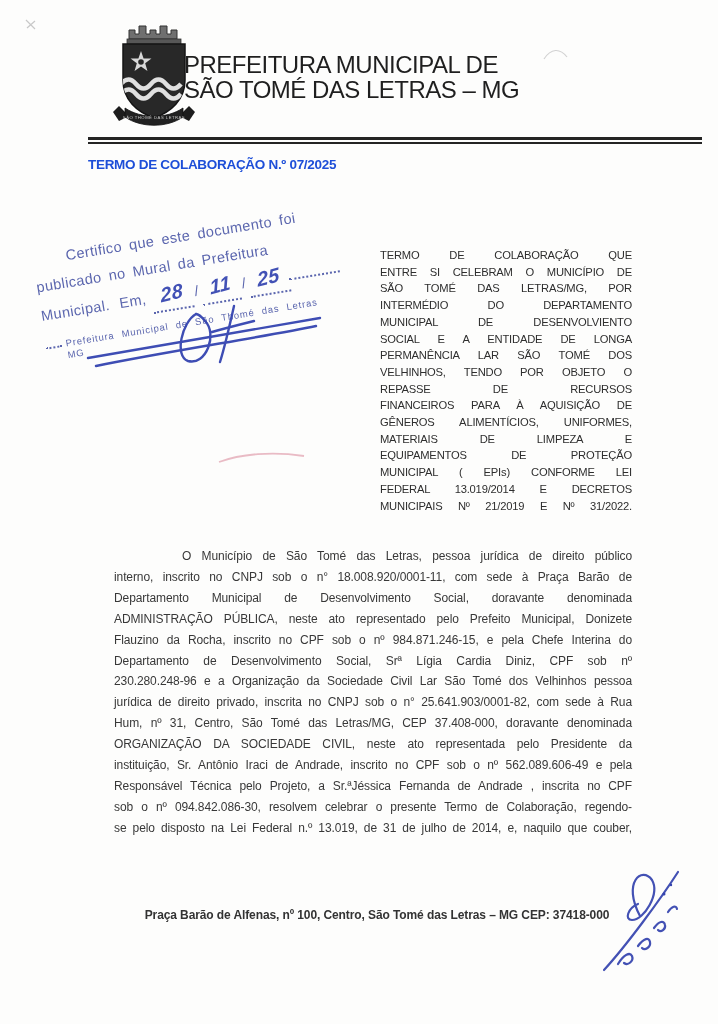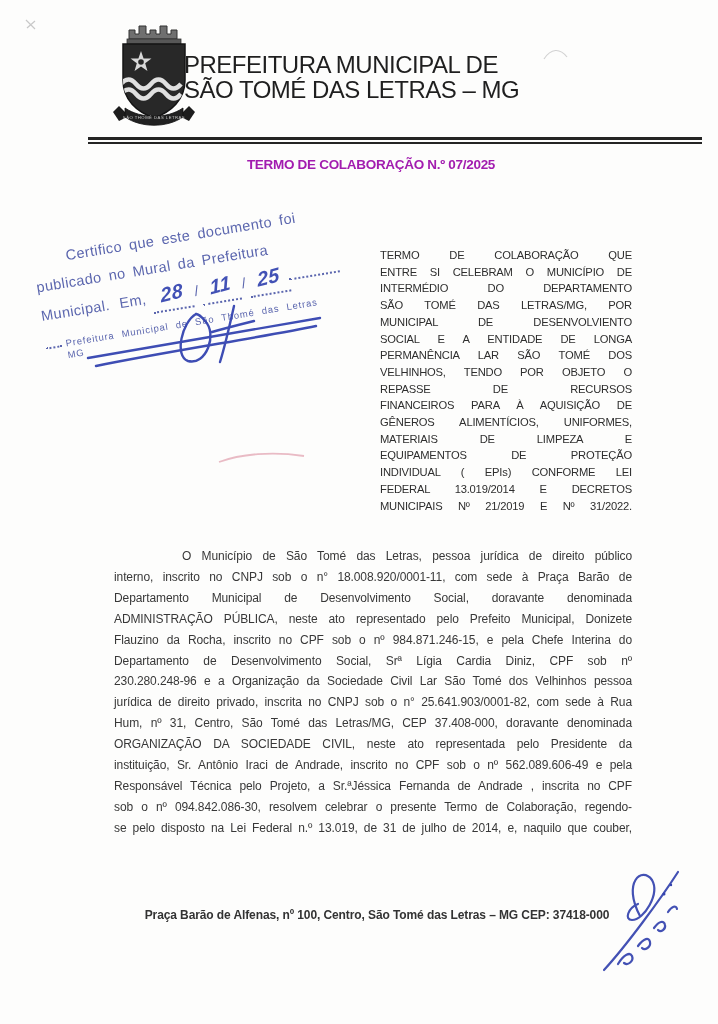--- a/index.html
+++ b/index.html
@@ -10,22 +10,22 @@
     --ink:#4a56a6; --pen:#2e3fae;
   }
   .abs{position:absolute;}
 
   
   .crest{left:111px;top:20px;width:86px;height:106px;}
   .org-name{left:184px;top:52px;width:370px;text-align:left;
     font-weight:normal;font-size:24px;line-height:25px;letter-spacing:-0.5px;color:#1f1f1f;}
   .divider{left:88px;top:137px;width:614px;height:2px;
     border-top:3px solid #242424;border-bottom:2px solid #242424;}
-  .doc-title{left:88px;top:157px;width:566px;text-align:center;
-    font-weight:bold;font-size:13.5px;letter-spacing:-0.3px;color:#a21caf;}
+  .doc-title{left:88px;top:157px;width:566px;text-align:left;
+    font-weight:bold;font-size:13.5px;letter-spacing:-0.3px;color:#1d4ed8;}
 
   
   .stamp{left:30px;top:248px;width:302px;transform:rotate(-9.3deg);transform-origin:0 0;
     color:var(--ink);font-size:14.5px;line-height:27px;word-spacing:3px;letter-spacing:0.4px;
     opacity:0.9;}
   .stamp .l1{padding-left:34px;}
   .stamp .l3{display:flex;align-items:baseline;margin-top:2px;}
   .stamp .em{margin-left:10px;margin-right:6px;}
   .dotted{border-bottom:2px dotted var(--ink);padding:0 9px;}
   .digit{display:inline-block;font-size:20px;line-height:18px;font-style:italic;
@@ -131,32 +131,32 @@
   </g>
 </svg>
 
 <svg class="abs red-mark" viewBox="0 0 92 22">
   <path d="M3,16 C25,8 56,5 88,10" fill="none" stroke="#dc8fa0" stroke-width="1.8" opacity="0.6"></path>
 </svg>
 
 <div class="abs preamble">
     <div class="jline"><span>TERMO DE COLABORAÇÃO QUE</span></div>
     <div class="jline"><span>ENTRE SI CELEBRAM O MUNICÍPIO DE</span></div>
+    <div class="jline"><span>SÃO TOMÉ DAS LETRAS/MG, POR</span></div>
     <div class="jline"><span>INTERMÉDIO DO DEPARTAMENTO</span></div>
-    <div class="jline"><span>SÃO TOMÉ DAS LETRAS/MG, POR</span></div>
     <div class="jline"><span>MUNICIPAL DE DESENVOLVIENTO</span></div>
     <div class="jline"><span>SOCIAL E A ENTIDADE DE LONGA</span></div>
     <div class="jline"><span>PERMANÊNCIA LAR SÃO TOMÉ DOS</span></div>
     <div class="jline"><span>VELHINHOS, TENDO POR OBJETO O</span></div>
     <div class="jline"><span>REPASSE DE RECURSOS</span></div>
     <div class="jline"><span>FINANCEIROS PARA À AQUISIÇÃO DE</span></div>
     <div class="jline"><span>GÊNEROS ALIMENTÍCIOS, UNIFORMES,</span></div>
     <div class="jline"><span>MATERIAIS DE LIMPEZA E</span></div>
     <div class="jline"><span>EQUIPAMENTOS DE PROTEÇÃO</span></div>
-    <div class="jline"><span>INDIVIDUAL ( EPIs) CONFORME LEI</span></div>
+    <div class="jline"><span>MUNICIPAL ( EPIs) CONFORME LEI</span></div>
     <div class="jline"><span>FEDERAL 13.019/2014 E DECRETOS</span></div>
     <div class="jline"><span>MUNICIPAIS Nº 21/2019 E Nº 31/2022.</span></div>
   </div>
 
 <div class="abs body-text">
     <div class="jline"><span>O </span><span class="bold">Município de São Tomé das Letras</span><span>, pessoa jurídica de direito público</span></div>
     <div class="jline"><span>interno, inscrito no CNPJ sob o n° 18.008.920/0001-11, com sede à Praça Barão de</span></div>
     <div class="jline"><span>Departamento Municipal de Desenvolvimento Social, doravante denominada</span></div>
     <div class="jline"><span class="bold">ADMINISTRAÇÃO PÚBLICA</span><span>, neste ato representado pelo Prefeito Municipal, </span><span class="bold">Donizete</span></div>
     <div class="jline"><span class="bold">Flauzino da Rocha</span><span>, inscrito no CPF sob o nº 984.871.246-15, e pela Chefe Interina do</span></div>

